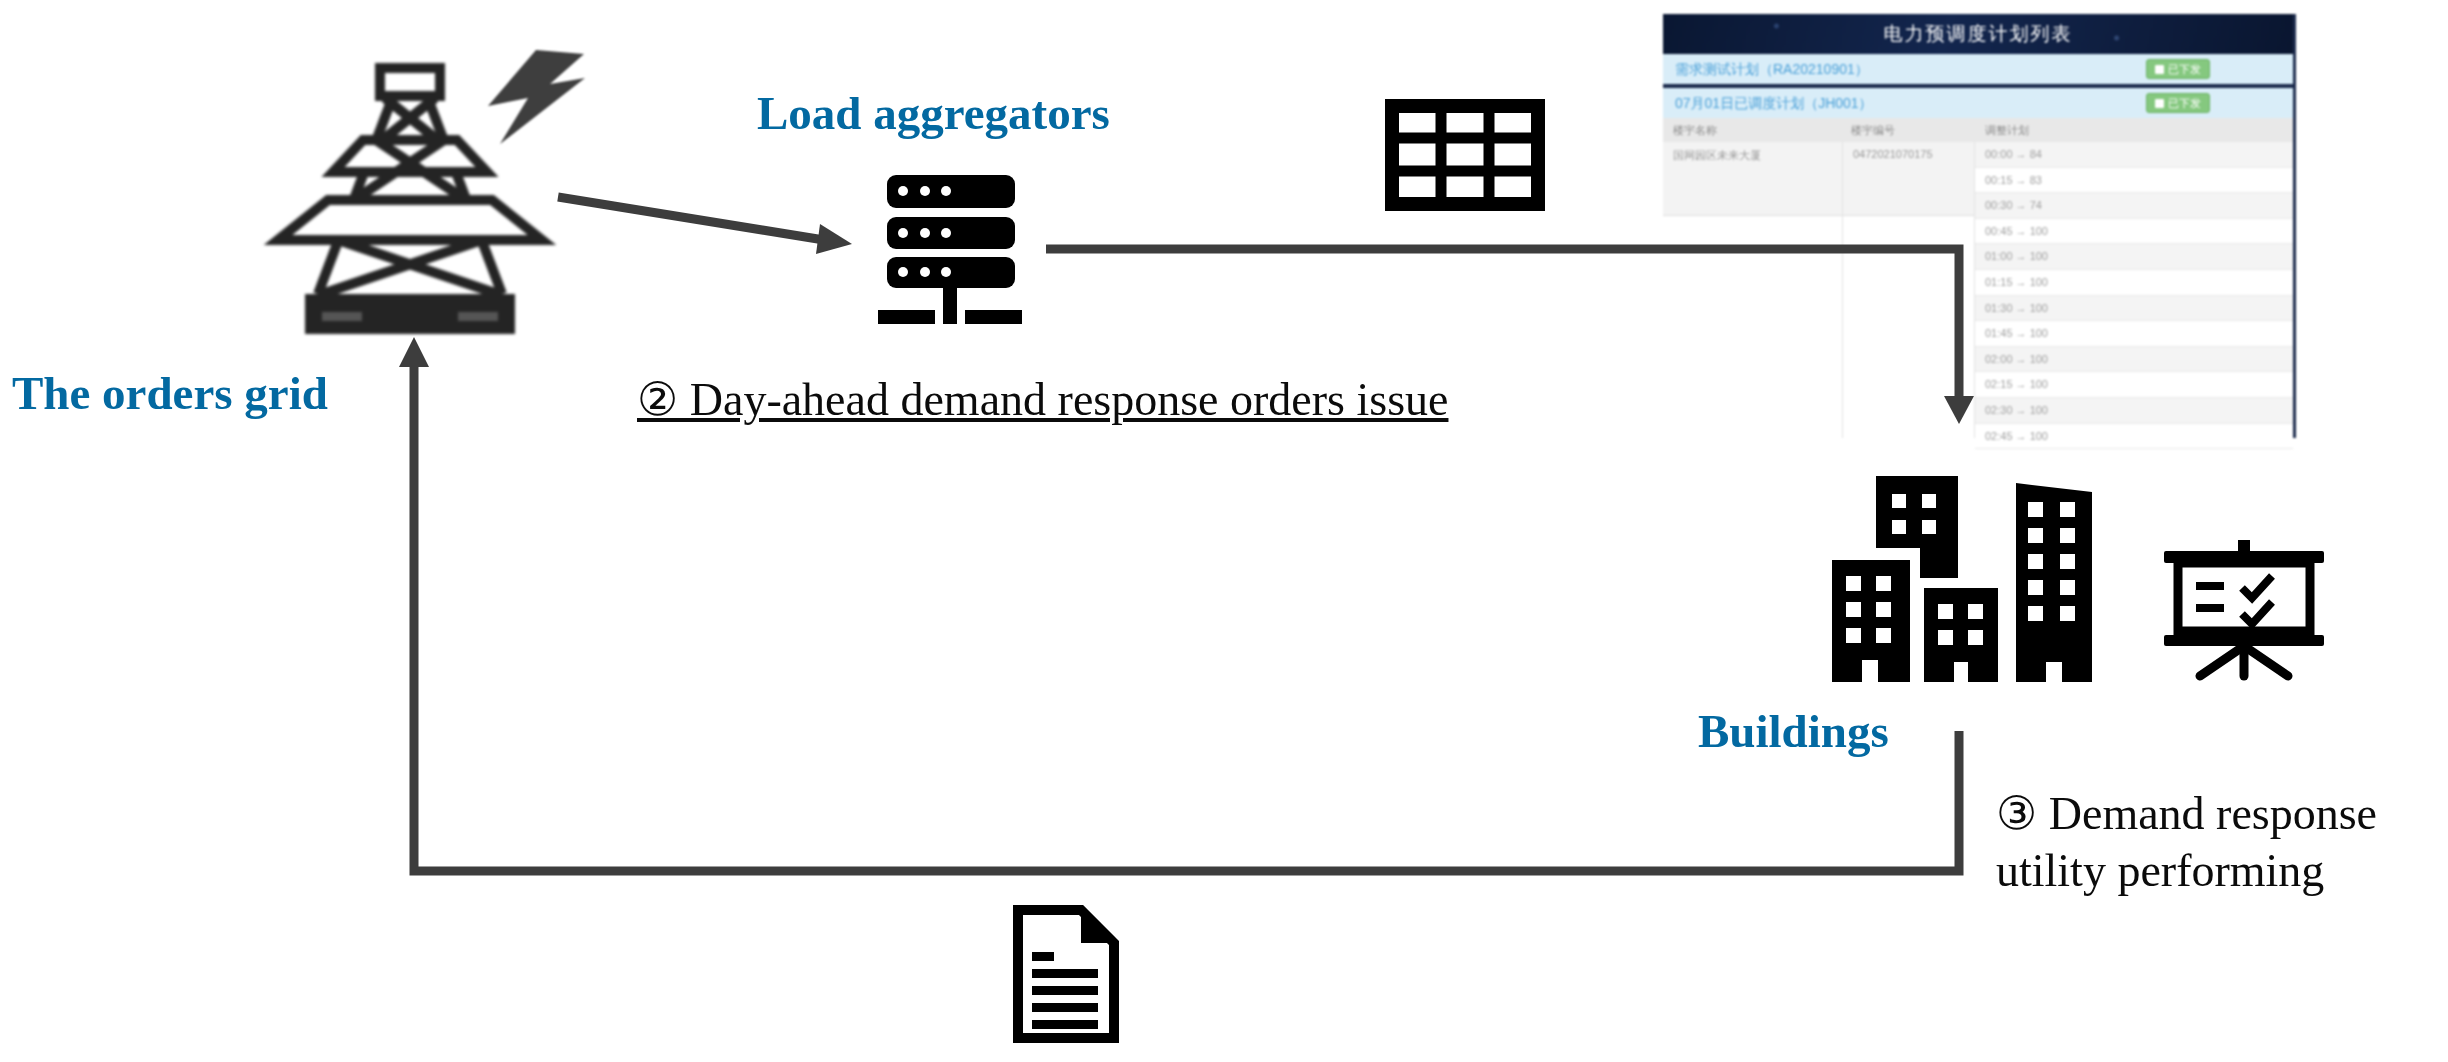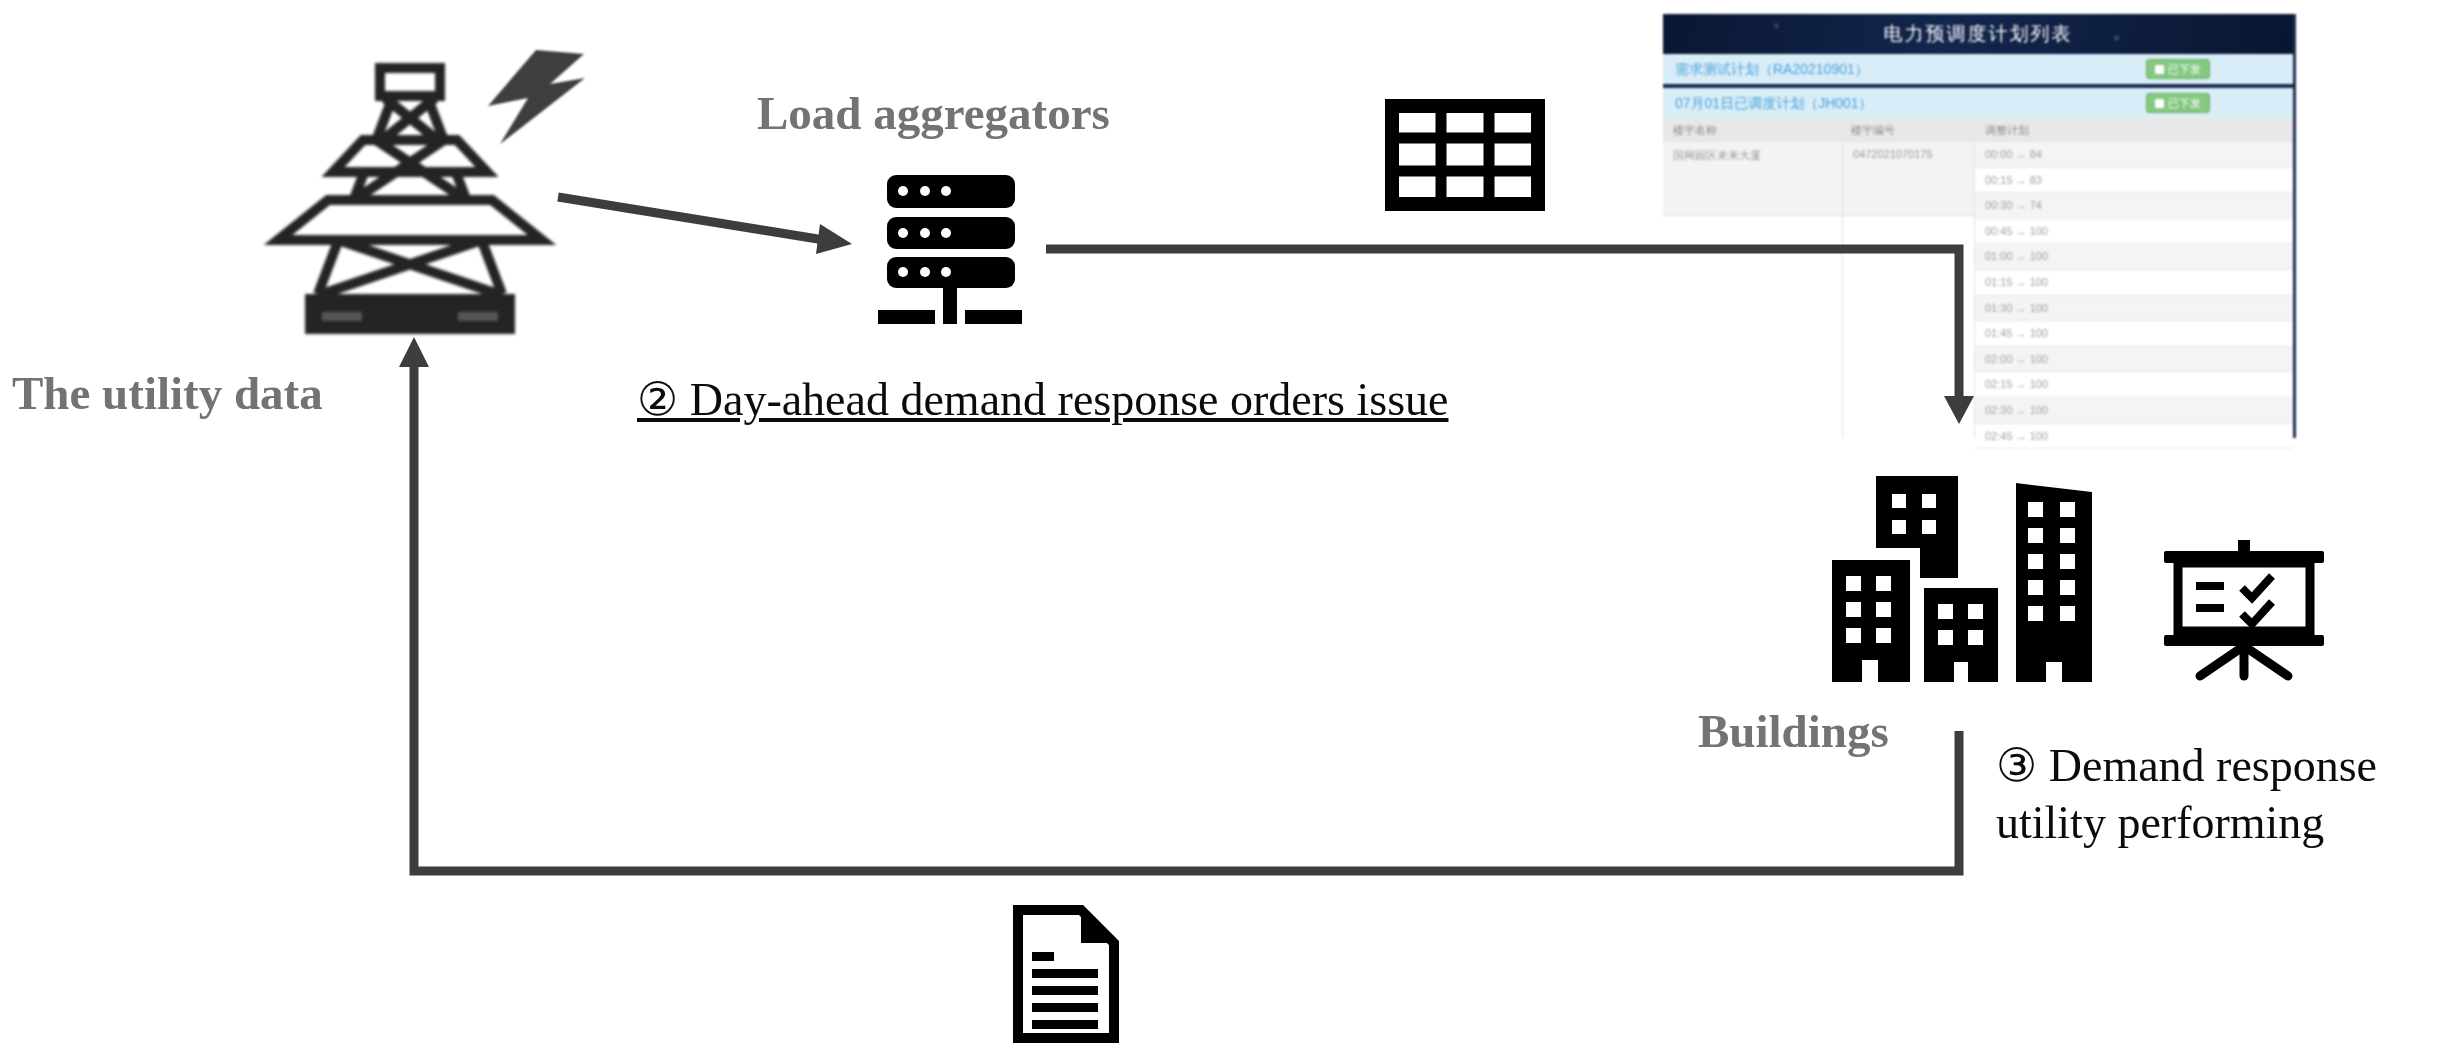--- a/index.html
+++ b/index.html
@@ -1,19 +1,19 @@
 <!DOCTYPE html>
 <html><head>
 <meta charset="utf-8">
 <style>
   html,body{margin:0;padding:0;background:#ffffff;}
   .canvas{position:relative;width:2448px;height:1062px;background:#fff;overflow:hidden;
           font-family:"Liberation Serif","DejaVu Serif","DejaVu Sans",serif;}
   .abs{position:absolute;}
-  .lbl{color:#737373;font-size:46px;white-space:nowrap;}
+  .lbl{color:#0369a1;font-size:46px;white-space:nowrap;}
   .lbl.bold{font-weight:700;font-size:47px;}
   .step{color:#0b0b0b;font-size:46px;line-height:57px;white-space:nowrap;}
   svg.icon{display:block;}
   .soft1{filter:blur(1.1px);}
   .soft2{filter:blur(1.6px);}
   .arrows{position:absolute;left:0;top:0;z-index:6;pointer-events:none;filter:blur(0.5px);}
 
   
   .table-shot{position:absolute;left:1663px;top:14px;width:630px;height:424px;z-index:2;
               background:#fff;border-right:3px solid #1c2b4d;filter:blur(1px);
@@ -78,21 +78,21 @@
     </g>
     <rect x="47" y="254" width="210" height="40" fill="#242424"></rect>
     <rect x="64" y="272" width="40" height="9" fill="#555555"></rect>
     <rect x="200" y="272" width="40" height="9" fill="#555555"></rect>
   </svg>
 
   <svg class="icon abs soft1" style="left:486px;top:50px;" width="100" height="95" viewBox="0 0 100 95">
     <polygon points="50,0 98,4 64,34 99,28 14,94 42,48 2,56" fill="#3e3e3e"></polygon>
   </svg>
 
-  <div class="lbl bold abs" style="left:12px;top:366px;">The utility data</div>
+  <div class="lbl bold abs" style="left:12px;top:366px;">The orders grid</div>
 
   <div class="lbl bold abs" style="left:757px;top:86px;">Load aggregators</div>
 
   <svg class="icon abs" style="left:872px;top:168px;" width="160" height="160" viewBox="0 0 160 160">
     <g fill="#000000">
       <rect x="15" y="7" width="128" height="33" rx="9"></rect>
       <rect x="15" y="49" width="128" height="32" rx="9"></rect>
       <rect x="15" y="89" width="128" height="31" rx="9"></rect>
       <rect x="71" y="120" width="14" height="22"></rect>
       <rect x="6" y="142" width="57" height="14"></rect>
@@ -223,21 +223,21 @@
     <g stroke="#000" stroke-width="9" fill="none" stroke-linecap="round">
       <line x1="80" y1="106" x2="36" y2="136"></line>
       <line x1="80" y1="106" x2="124" y2="136"></line>
       <line x1="80" y1="106" x2="80" y2="136"></line>
     </g>
   </svg>
 
   <div class="lbl bold abs" style="left:1698px;top:704px;">Buildings</div>
 
   <div class="step abs" style="left:1996px;top:737px;">
-    <span style="display:block;">③ Demand response</span>
+    <span style="display:block;margin-top:48px;">③ Demand response</span>
     <span style="display:block;">utility performing</span>
   </div>
 
   <svg class="icon abs" style="left:1008px;top:905px;" width="114" height="138" viewBox="0 0 114 138">
     <path d="M10,5 H73 L106,38 V133 H10 Z" fill="#ffffff" stroke="#000000" stroke-width="10"></path>
     <polygon points="73,5 73,38 106,38" fill="#000000"></polygon>
     <rect x="24" y="47" width="22" height="9" fill="#000"></rect>
     <rect x="24" y="64" width="66" height="9" fill="#000"></rect>
     <rect x="24" y="81" width="66" height="9" fill="#000"></rect>
     <rect x="24" y="98" width="66" height="9" fill="#000"></rect>

